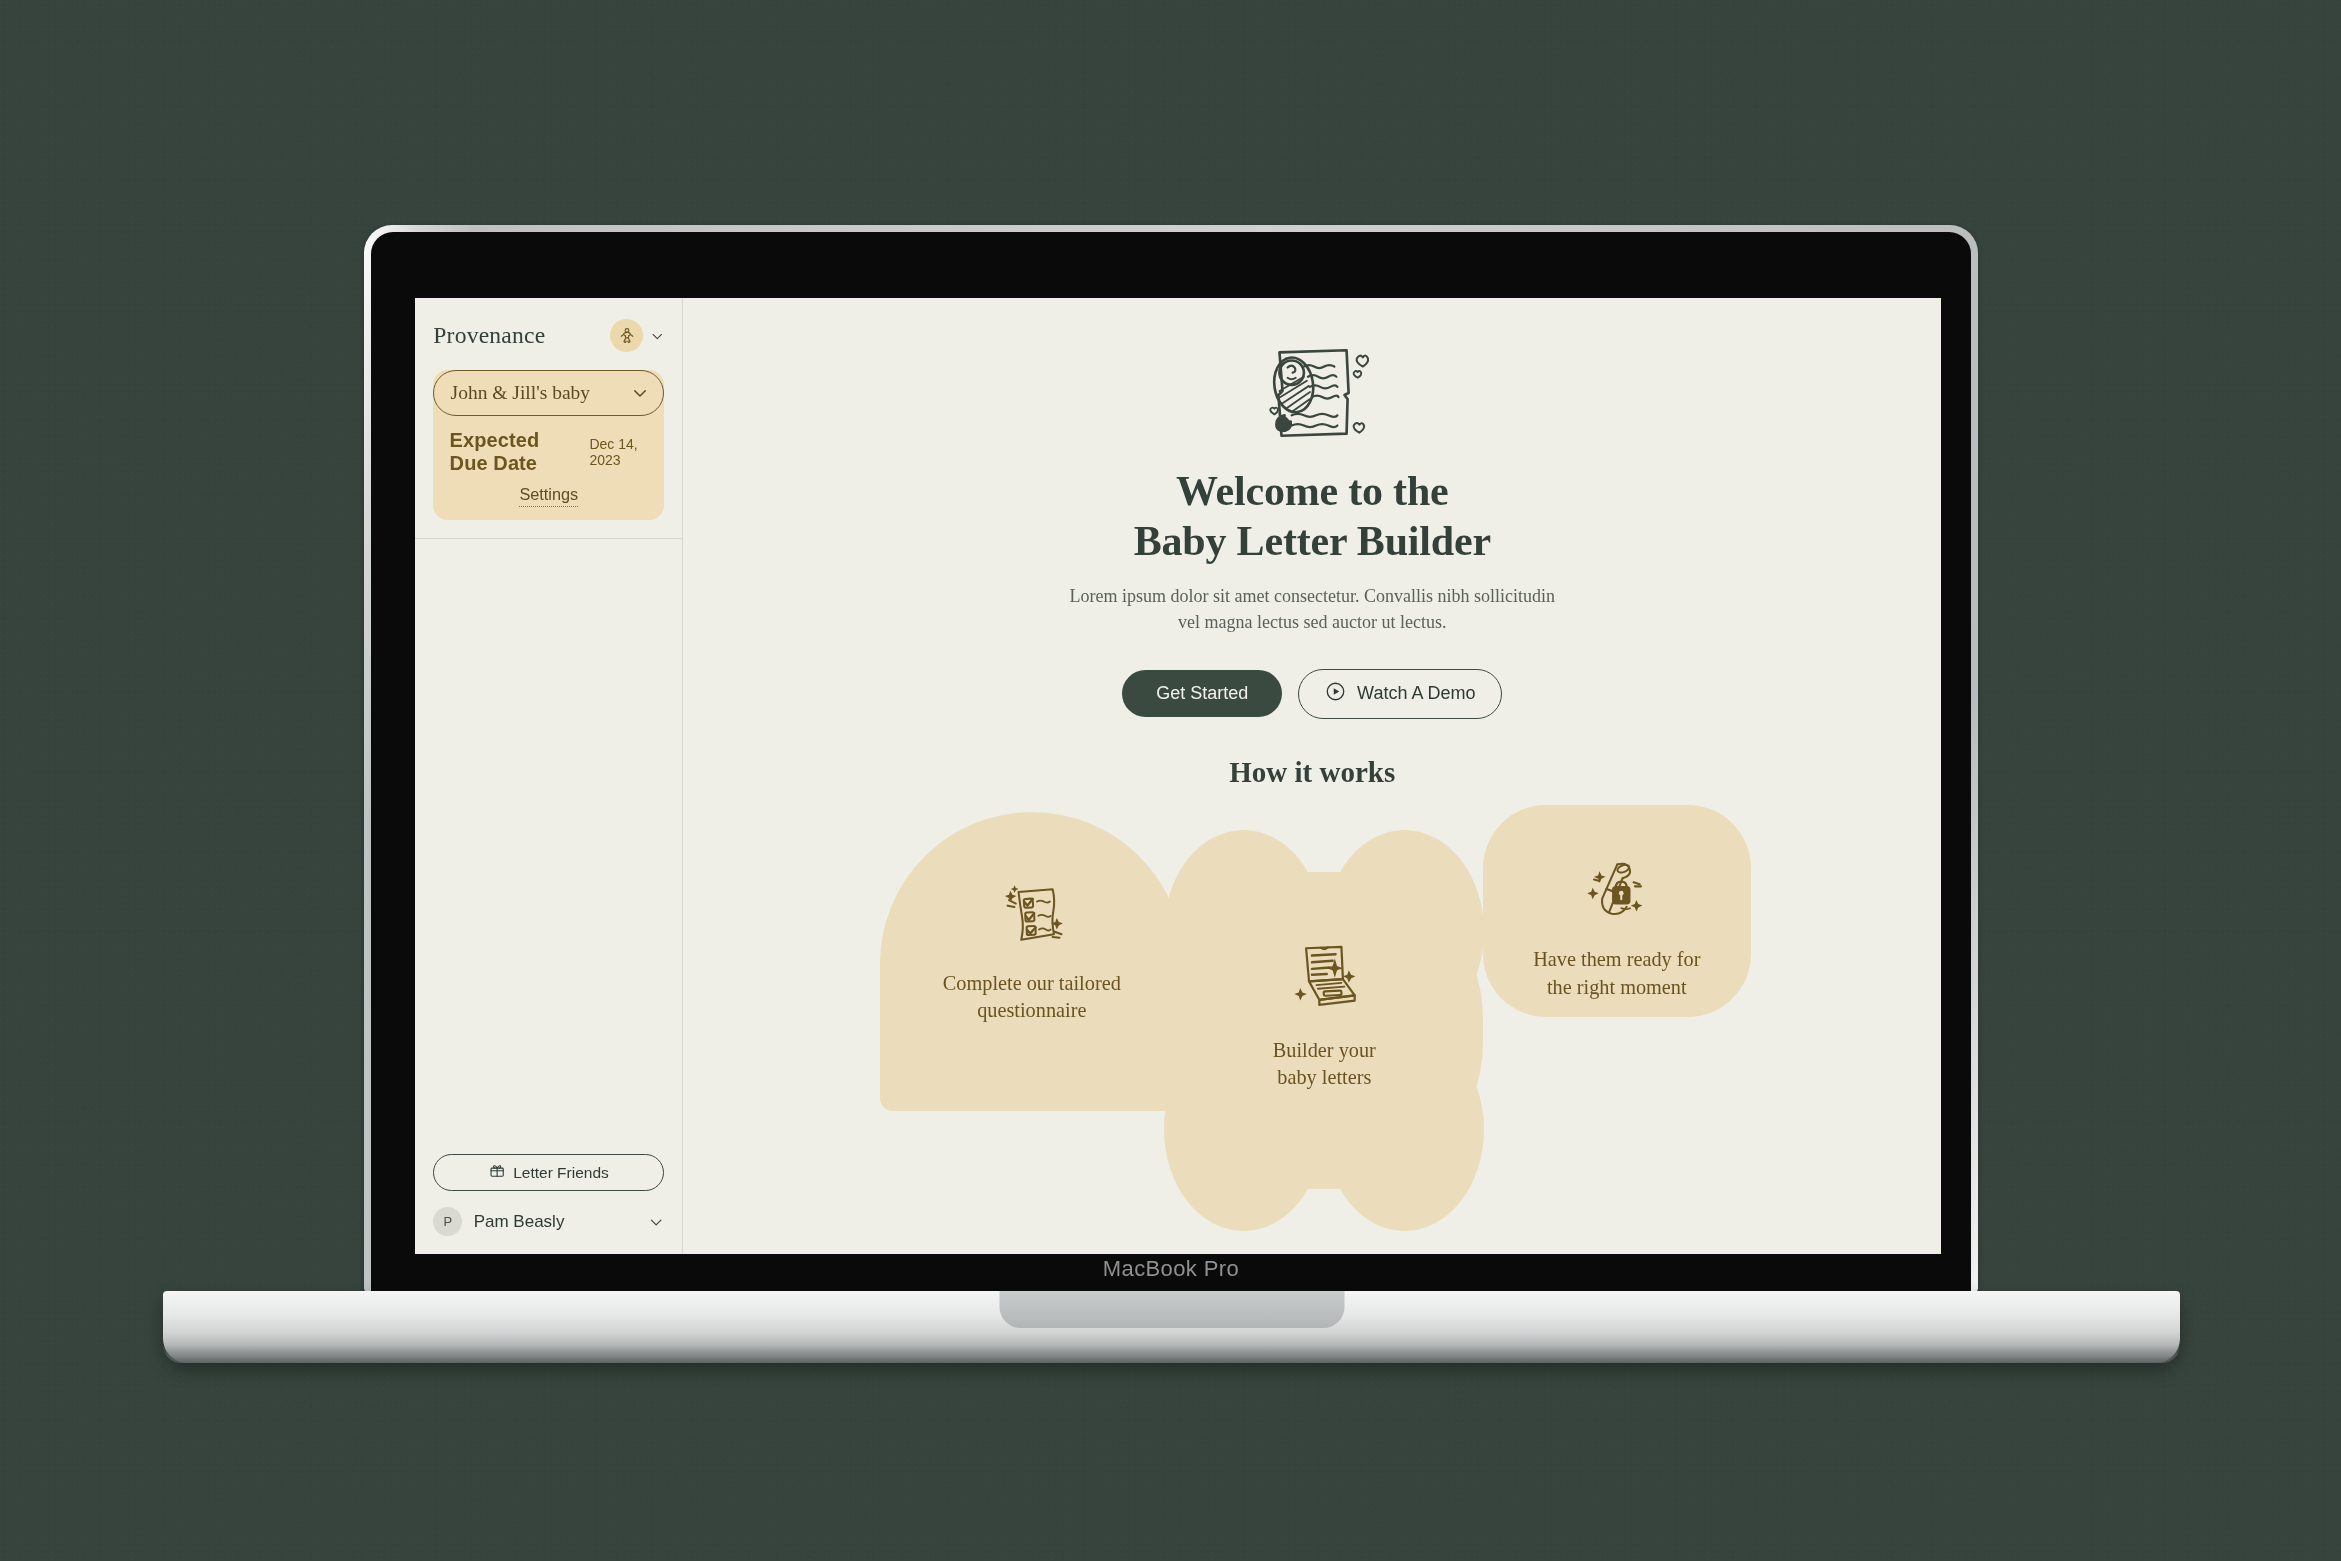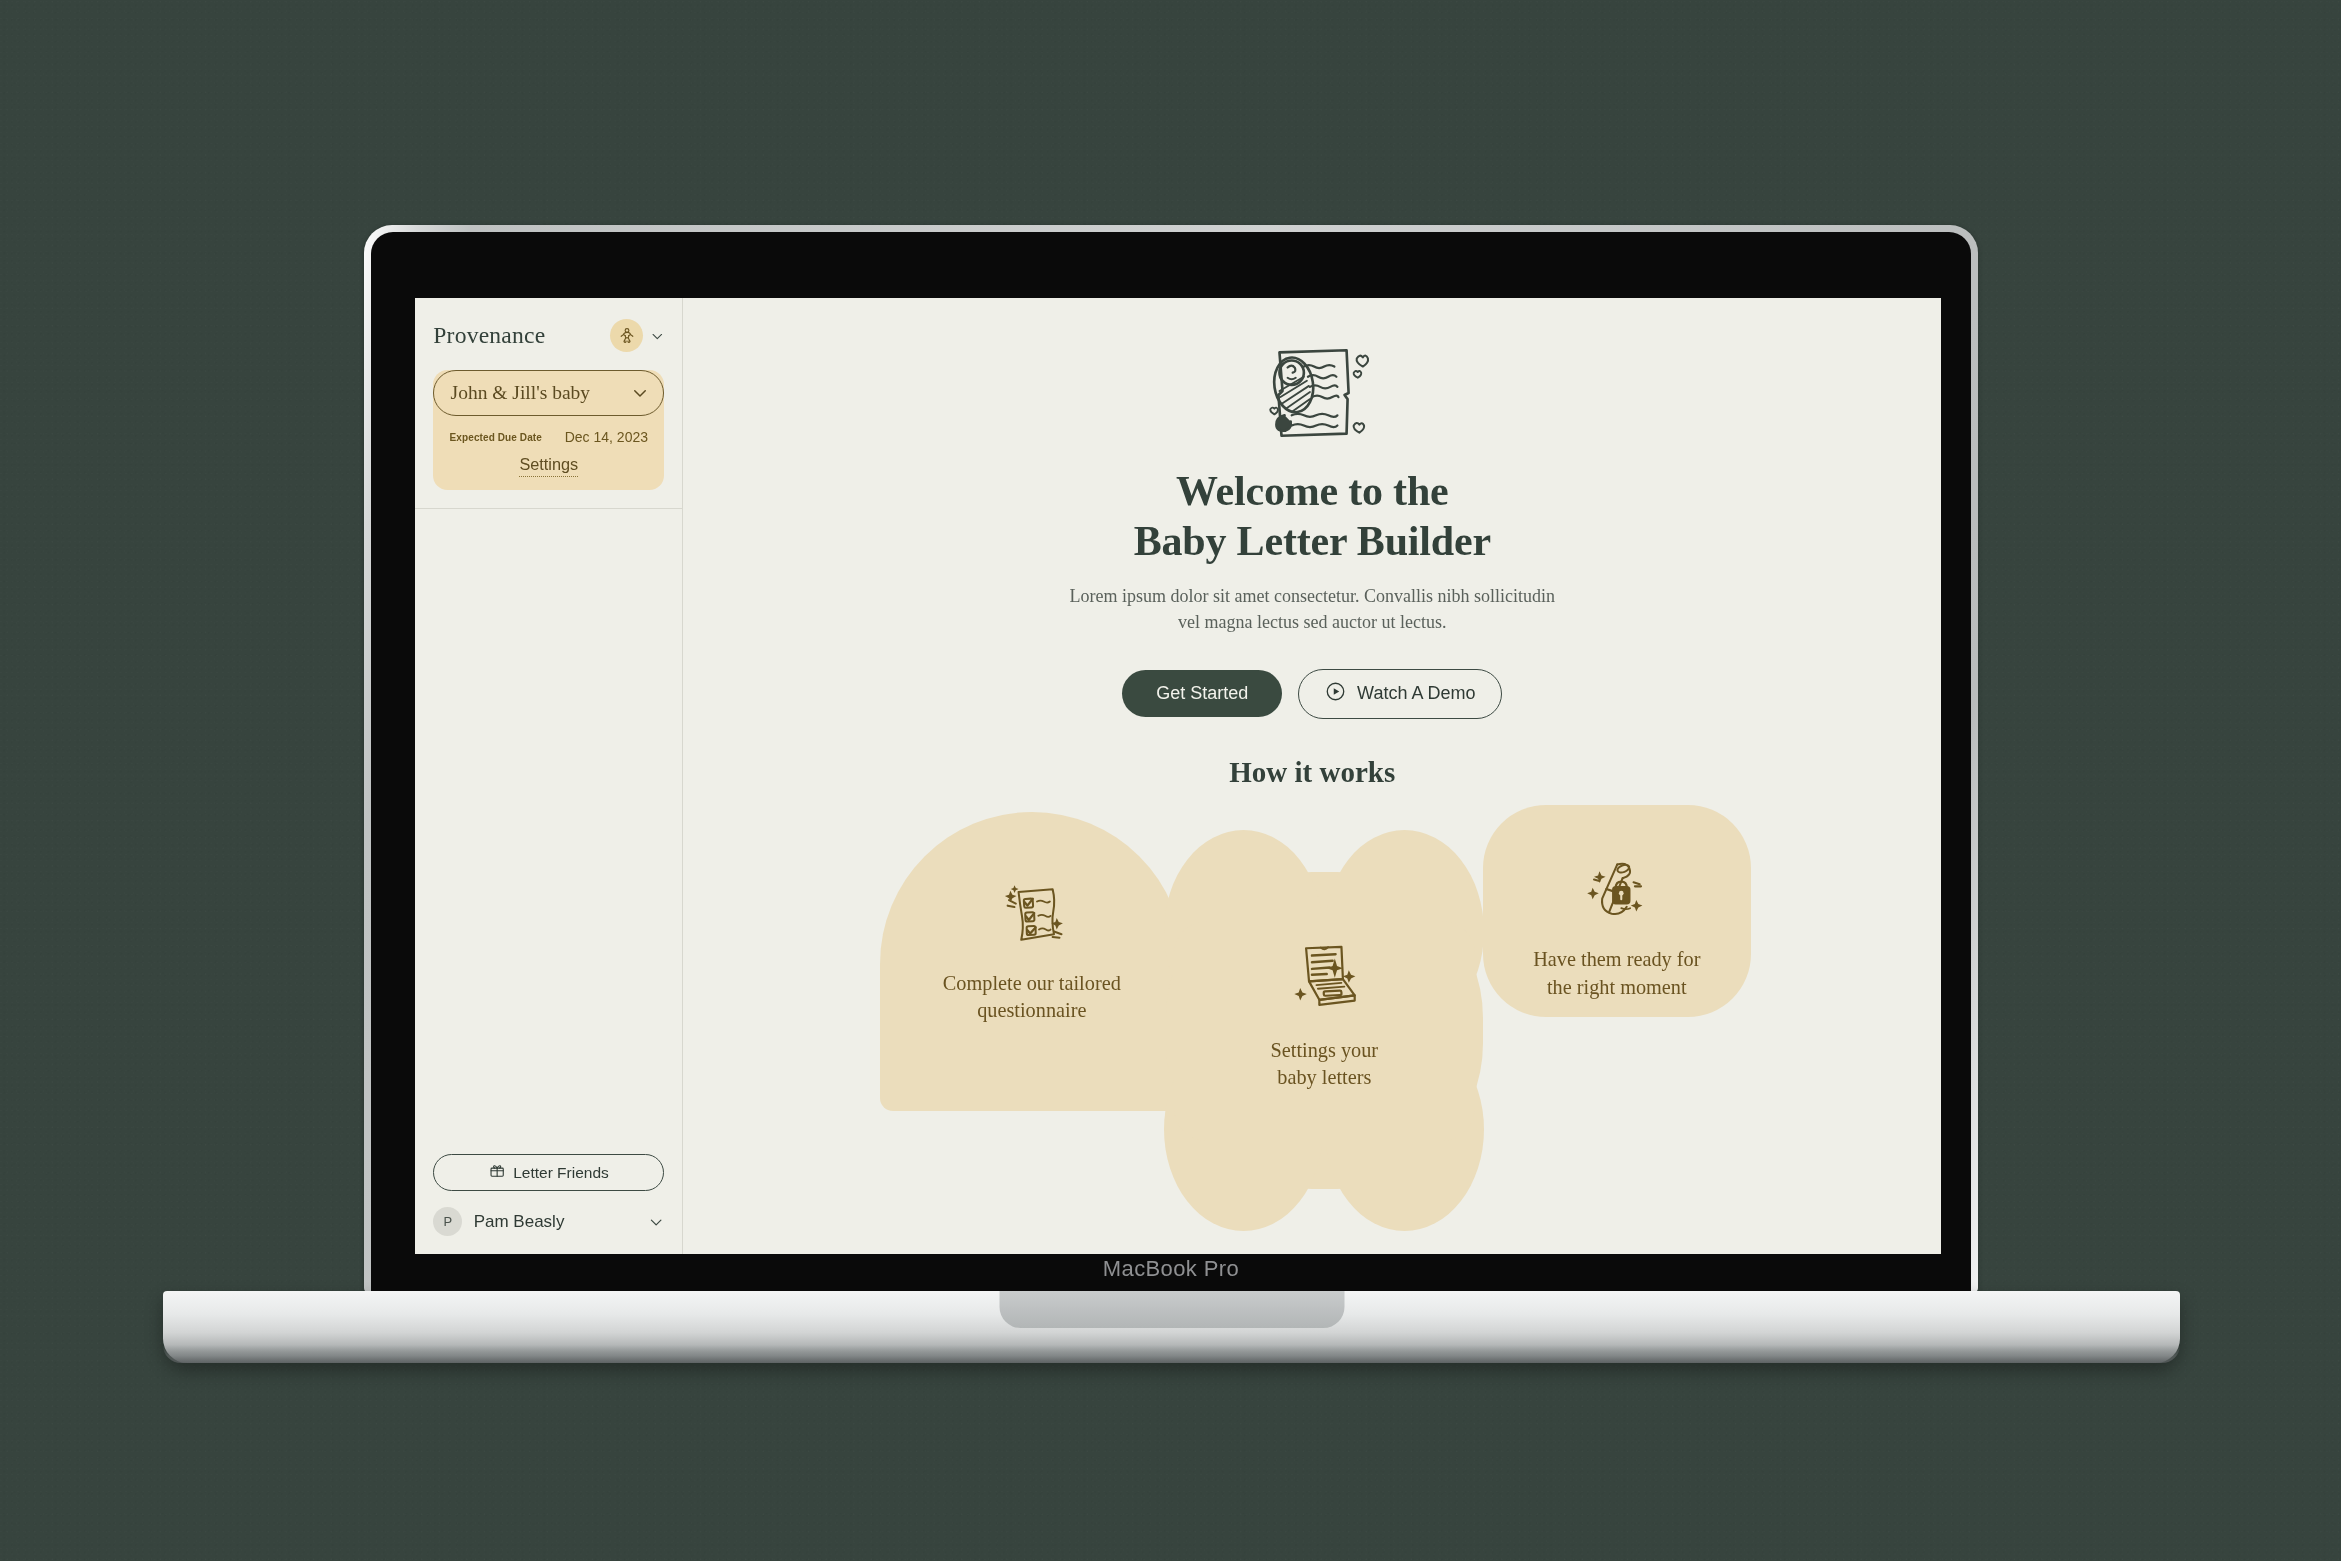--- a/index.html
+++ b/index.html
@@ -170,21 +170,21 @@
     font-size: 19.5px;
     color: #5b4a21;
   }
   .due-row {
     display: flex;
     align-items: center;
     padding: 13px 16.3px 0 16.3px;
     gap: 11.4px;
   }
   .due-label {
-    font-size: 10px;
+    font-size: 20px;
     font-weight: bold;
     color: #6b561f;
     letter-spacing: 0.1px;
   }
   .due-value {
     font-size: 14px;
     color: #6b561f;
     margin-left: auto;
   }
   .settings-wrap {
@@ -583,21 +583,21 @@
 
                   <path d="M44 68 L78 65" stroke-width="2.4"></path>
                   <path d="M46 73 L82 70" stroke-width="2.4"></path>
                   <rect x="54" y="76" width="24" height="6" rx="2" transform="rotate(-3 66 79)"></rect>
 
                   <path d="M88 48 l3 6 l6 2 l-6 3 l-3 6 l-2 -6 l-6 -3 l6 -2 z" fill="#6b5520" stroke="none"></path>
                   <path d="M22 72 l3 6 l6 2 l-6 3 l-3 6 l-2 -6 l-6 -3 l6 -2 z" fill="#6b5520" stroke="none"></path>
                 </svg>
               </div>
               <div class="card-label">
-                <span>Settings your</span><br>
+                <span>Builder your</span><br>
                 <span>baby letters</span>
               </div>
             </div>
 
             <div class="card card-3">
               <div class="card-icon">
                 <svg viewBox="0 0 110 110" fill="none" stroke="#6b5520" stroke-width="3" stroke-linecap="round" stroke-linejoin="round">
 
                   <path d="M56 14 q14 -4 18 6 q4 10 -10 14"></path>
                   <ellipse cx="65" cy="20" rx="9" ry="5" transform="rotate(-20 65 20)"></ellipse>

